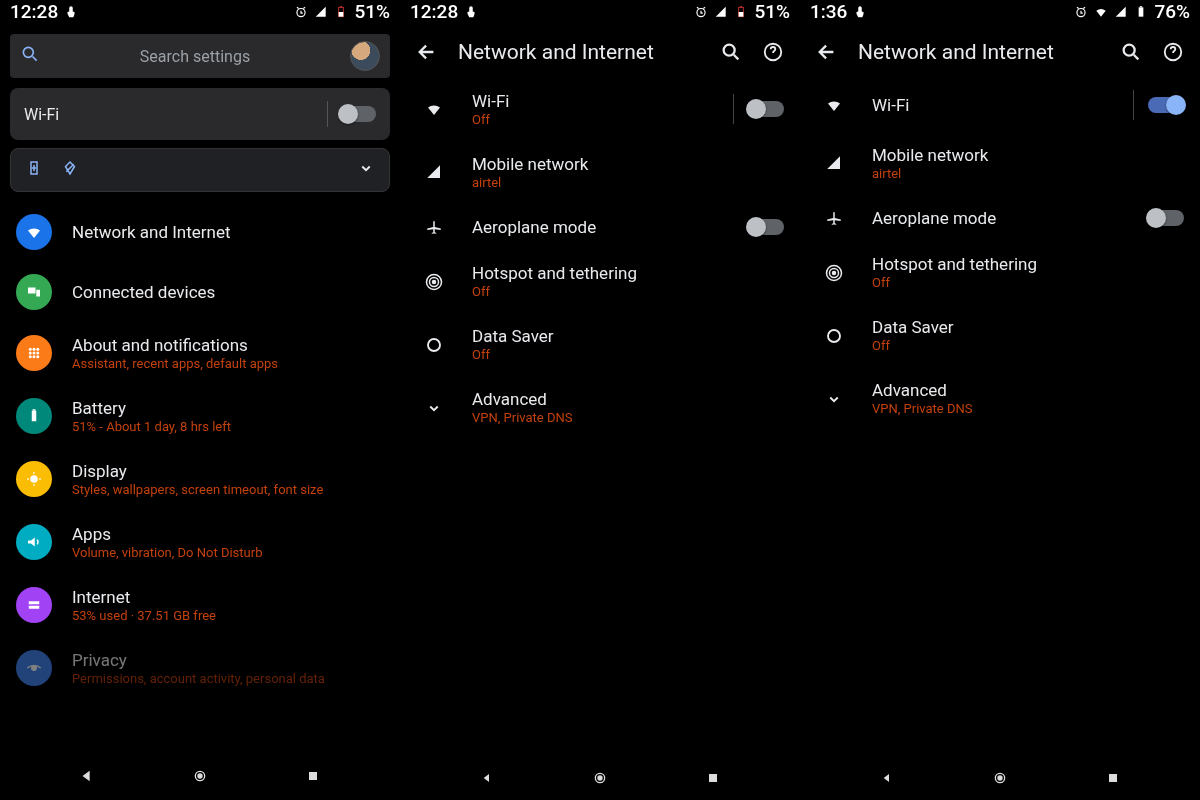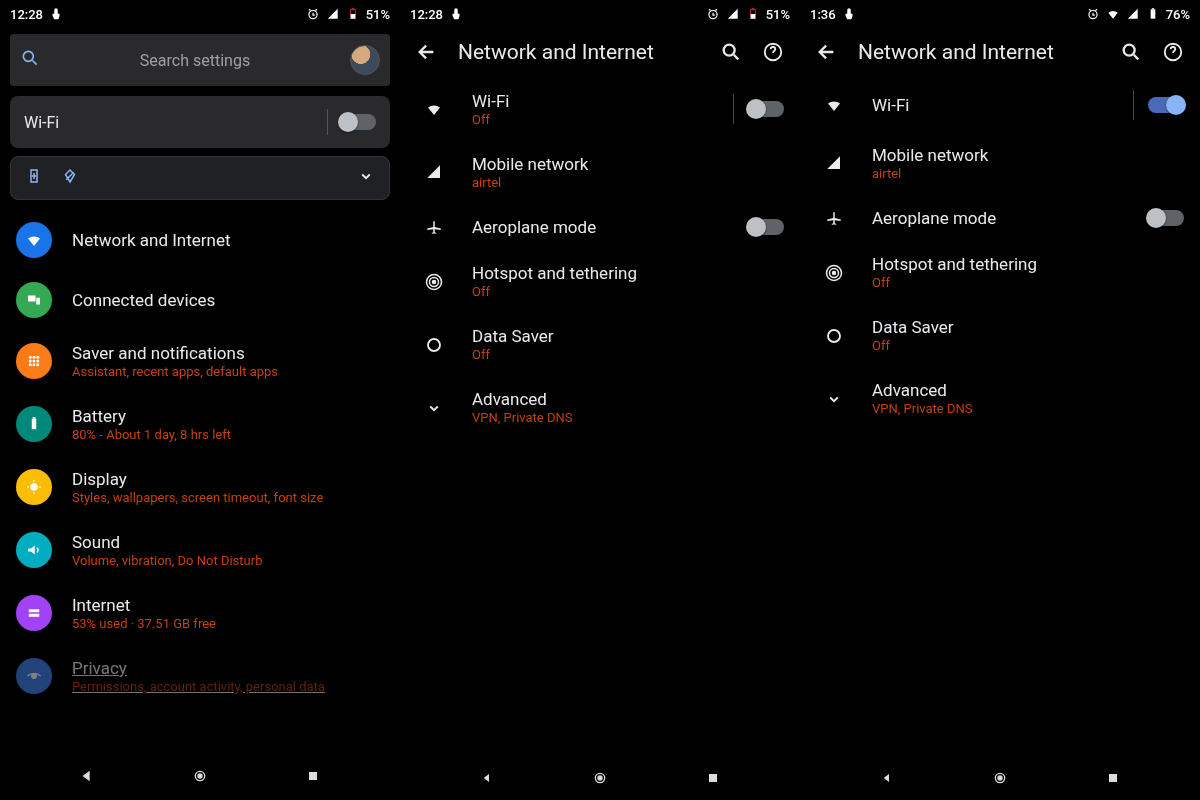--- a/index.html
+++ b/index.html
@@ -18,24 +18,24 @@
     color: #e8eaed;
     display: flex;
     flex-direction: column;
     overflow: hidden;
     position: relative;
   }
   
   .statusbar {
     height: 28px;
     display: flex;
-    align-items: center;
+    align-items: flex-start;
     justify-content: space-between;
     padding: 0 10px;
-    font-size: 13px;
+    font-size: 19px;
     font-weight: 500;
     color: #fff;
   }
   .statusbar .left, .statusbar .right { display: flex; align-items: center; gap: 6px; }
   .sb-icon svg { width: 14px; height: 14px; display: block; }
   
   .page-header {
     display: flex;
     align-items: center;
     padding: 12px 16px 8px 16px;
@@ -47,21 +47,21 @@
     font-size: 21px;
     font-weight: 400;
     color: #e8eaed;
   }
   .hdr-icon svg { width: 22px; height: 22px; display: block; }
   
   .search-card {
     margin: 6px 10px;
     background: #2a2a2d;
     border-radius: 4px;
-    height: 52px;
+    height: 44px;
     display: flex;
     align-items: center;
     padding: 0 10px;
     gap: 14px;
   }
   .search-card .search-icon svg { width: 20px; height: 20px; }
   .search-card .placeholder {
     flex: 1;
     text-align: center;
     color: #9aa0a6;
@@ -133,21 +133,21 @@
   .row .sub { font-size: 13px; color:#c2410c; margin-top:0; line-height:1.3; }
   .row .trailing { display:flex; align-items:center; gap:14px; }
   .row .vdiv { width:1px; height:30px; background:#444; }
   
   .navbar {
     height: 40px;
     display:flex; align-items:center; justify-content:space-around;
     padding: 0 30px;
   }
   .navbar svg { width:16px; height:16px; }
-  .faded { opacity:.5;text-decoration:underline; }
+  .faded { opacity:.5; }
   
   .c-blue{background:#1a73e8}.c-green{background:#34a853}.c-orange{background:#fa7b17}
   .c-teal{background:#00897b}.c-amber{background:#fbbc04}.c-cyan{background:#00acc1}
   .c-purple{background:#a142f4}.c-blue2{background:#4285f4}
 </style>
 </head>
 <body>
 
 <div class="phone">
 
@@ -245,34 +245,34 @@
             <circle cx="17" cy="7" r="2"></circle>
             <circle cx="7" cy="12" r="2"></circle>
             <circle cx="12" cy="12" r="2"></circle>
             <circle cx="17" cy="12" r="2"></circle>
             <circle cx="7" cy="17" r="2"></circle>
             <circle cx="12" cy="17" r="2"></circle>
             <circle cx="17" cy="17" r="2"></circle>
           </svg>
         </div>
       <div class="texts">
-          <div class="title-t">Saver and notifications</div>
+          <div class="title-t">About and notifications</div>
           <div class="sub">Assistant, recent apps, default apps</div>
         </div>
     </div>
     <div class="row">
       <div class="icon-circle c-teal">
           <svg viewBox="0 0 24 24" fill="#fff">
             <rect x="9" y="5" width="6" height="14"></rect>
             <rect x="10" y="3" width="4" height="2"></rect>
           </svg>
         </div>
       <div class="texts">
           <div class="title-t">Battery</div>
-          <div class="sub">80% - About 1 day, 8 hrs left</div>
+          <div class="sub">51% - About 1 day, 8 hrs left</div>
         </div>
     </div>
     <div class="row">
       <div class="icon-circle c-amber">
           <svg viewBox="0 0 24 24" fill="#fff">
             <circle cx="12" cy="12" r="5"></circle>
             <path d="M12 3v2M12 19v2M3 12h2M19 12h2" stroke="#fff" stroke-width="2"></path>
           </svg>
         </div>
       <div class="texts">
@@ -281,21 +281,21 @@
         </div>
     </div>
     <div class="row">
       <div class="icon-circle c-cyan">
           <svg viewBox="0 0 24 24" fill="#fff">
             <path d="M4 10v4h4l5 4V6l-5 4z"></path>
             <path d="M16 9a4 4 0 010 6" stroke="#fff" fill="none" stroke-width="2"></path>
           </svg>
         </div>
       <div class="texts">
-          <div class="title-t">Sound</div>
+          <div class="title-t">Apps</div>
           <div class="sub">Volume, vibration, Do Not Disturb</div>
         </div>
     </div>
     <div class="row">
       <div class="icon-circle c-purple">
           <svg viewBox="0 0 24 24" fill="#fff">
             <rect x="5" y="7" width="14" height="4"></rect>
             <rect x="5" y="13" width="14" height="4"></rect>
           </svg>
         </div>

